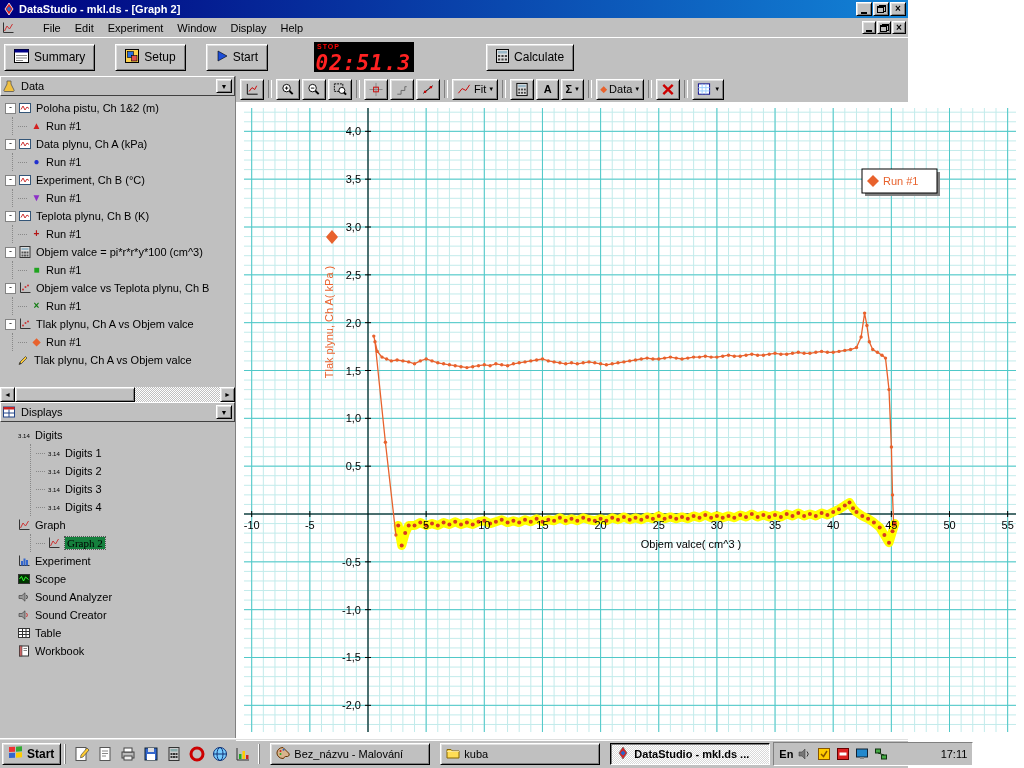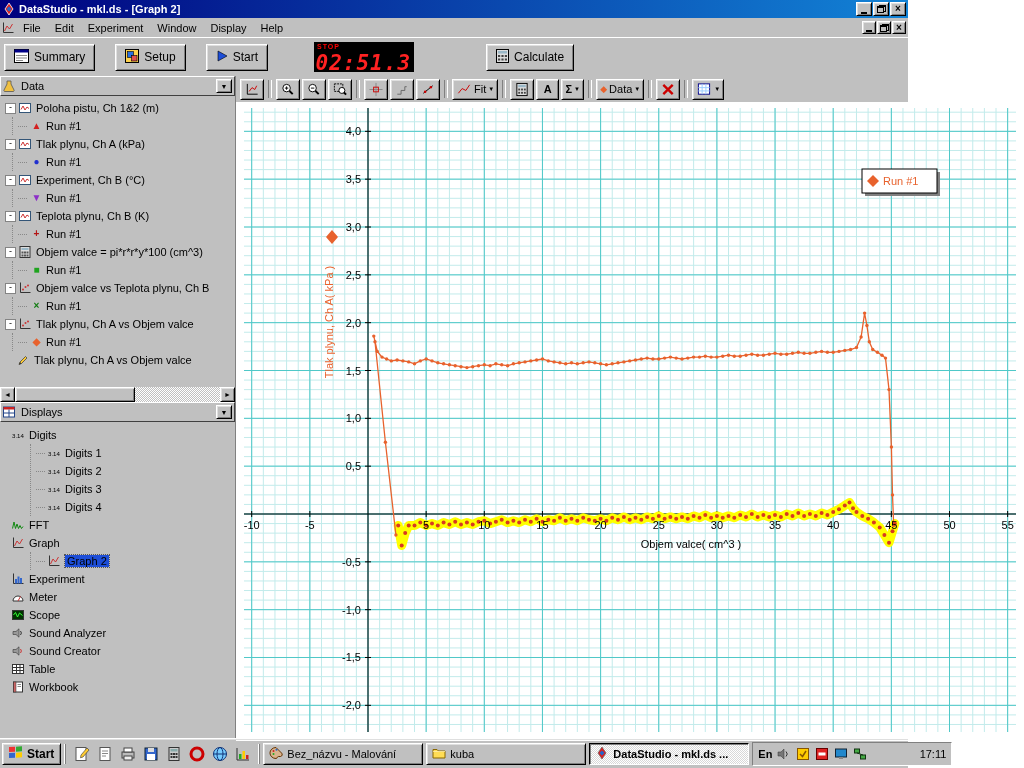--- a/index.html
+++ b/index.html
@@ -56,23 +56,23 @@
   .tree-row{height:18px;display:flex;align-items:center;gap:3px;padding-left:5px;white-space:nowrap;overflow:hidden;cursor:default;}
   .expander{width:9px;height:9px;flex:0 0 9px;border:1px solid #848484;background:#fff;
     font-size:9px;line-height:7px;text-align:center;}
   .exp-spacer{width:9px;flex:0 0 9px;}
   .tree-icon{width:14px;flex:0 0 14px;height:12px;display:flex;align-items:center;}
   .tree-icon svg{width:12px;height:12px;}
   .tree-icon.wide svg{width:16px;}
   .run-marker{width:13px;flex:0 0 13px;text-align:center;font-size:10px;font-weight:bold;line-height:1;}
   .children{margin-left:12px;border-left:1px dotted #888;}
   .dash{width:9px;flex:0 0 9px;height:0;border-top:1px dotted #888;}
-  .disp-parent{padding-left:12px;}
+  .disp-parent{padding-left:18px;}
   .disp-children{margin-left:30px;border-left:1px dotted #888;}
-  .sel-label{background:#1d4ed8;outline:1px dotted #555;padding:0 2px;}
+  .sel-label{background:#15803d;outline:1px dotted #555;padding:0 2px;font-family:Liberation Serif, serif;}
 
   
   #right{flex:1;display:flex;flex-direction:column;min-width:0;}
   #graph-toolbar{flex:0 0 26px;height:26px;display:flex;align-items:center;gap:2px;padding:0 4px;}
   .gt-btn{height:21px;min-width:23px;display:flex;align-items:center;justify-content:center;gap:2px;
     padding:0 3px;font-size:11px;cursor:default;}
   .gt-btn svg{width:16px;height:15px;}
   .gt-sep{width:2px;height:18px;border-left:1px solid #808080;border-right:1px solid #fff;margin:0 2px;}
   .drop-arrow{font-size:6px;}
   #plot-wrap{flex:1;background:#fff;min-height:0;}
@@ -80,21 +80,21 @@
 
   
   #taskbar{flex:0 0 28px;height:28px;border-top:1px solid #dfdfdf;box-shadow:0 -1px 0 #fff;
     display:flex;align-items:center;padding:0 2px;gap:3px;}
   #start-button{height:22px;display:flex;align-items:center;gap:4px;padding:0 6px;font-weight:bold;font-size:12px;}
   .tb-handle{width:3px;height:20px;border-left:1px solid #fff;border-right:1px solid #808080;}
   #quicklaunch{display:flex;align-items:center;gap:2px;padding:0 2px;}
   .ql-icon{width:21px;height:21px;display:flex;align-items:center;justify-content:center;}
   .ql-icon svg{width:16px;height:16px;}
   .task-btn{width:160px;flex:0 0 160px;height:22px;display:flex;align-items:center;gap:4px;padding:0 5px;
-    overflow:hidden;white-space:nowrap;font-size:11px;cursor:default;}
+    overflow:hidden;white-space:nowrap;font-size:11px;cursor:default;margin-left:7px;}
   .task-btn svg{width:14px;height:14px;flex:0 0 14px;}
   .task-btn.active{background:#e6e6e6;background-image:conic-gradient(#fff 25%,#d8d8d8 0 50%,#fff 0 75%,#d8d8d8 0);
     background-size:2px 2px;font-weight:bold;}
   #tray{margin-left:auto;flex:0 0 188px;width:188px;height:22px;display:flex;align-items:center;gap:4px;padding:0 5px;}
   #tray .lang{font-weight:bold;}
   .tray-icon{width:15px;height:15px;display:flex;align-items:center;justify-content:center;}
   .tray-icon svg{width:14px;height:14px;}
   #tray .tray-time{margin-left:auto;}
 
   .app-icon svg{width:14px;height:14px;display:block;}
@@ -123,21 +123,21 @@
     </span>
   </div>
 
   <div id="menubar">
     <span class="tree-icon" style="width:16px;">
         <svg viewBox="0 0 12 12">
           <path d="M1.5,0.5 v10 h10" fill="none" stroke="#333"></path>
           <polyline points="2.5,9 5,4 7.5,7 10.5,2" fill="none" stroke="#c33"></polyline>
         </svg>
       </span>
-    <div id="menu-items" style="display:flex;">
+    <div id="menu-items" style="display:flex;margin-left:20px;">
         <div class="menu-item">File</div>
         <div class="menu-item">Edit</div>
         <div class="menu-item">Experiment</div>
         <div class="menu-item">Window</div>
         <div class="menu-item">Display</div>
         <div class="menu-item">Help</div>
       </div>
     <span id="mdi-controls">
       <button class="cap-btn small raised">
           <span class="glyph-min"></span>
@@ -226,21 +226,21 @@
             </div>
           </div>
           <div class="tree-row">
             <span class="expander">-</span>
             <span class="tree-icon">
               <svg viewBox="0 0 12 12">
                 <rect x="0.5" y="1.5" width="11" height="9" fill="#fff" stroke="#357"></rect>
                 <polyline points="2,7.5 4,4 6,8 8,5 10,6.5" fill="none" stroke="#c33"></polyline>
               </svg>
             </span>
-            <span>Tlak plynu, Ch A (kPa)</span>
+            <span>Data plynu, Ch A (kPa)</span>
           </div>
           <div class="children">
             <div class="tree-row">
               <span class="dash"></span>
               <span class="run-marker" style="color: rgb(32, 48, 208);">●</span>
               <span>Run #1</span>
             </div>
           </div>
           <div class="tree-row">
             <span class="expander">-</span>
@@ -415,28 +415,20 @@
                 <svg viewBox="0 0 16 12">
                   <text x="0" y="9" font-size="7" font-family="Liberation Sans, sans-serif" fill="#000">3.14</text>
                 </svg>
               </span>
               <span>Digits 4</span>
             </div>
           </div>
           <div class="tree-row disp-parent">
             <span class="tree-icon">
               <svg viewBox="0 0 12 12">
-                <polyline points="0.5,9.5 2,3 3.5,9.5 5,5 6.5,9.5 8,6.5 9.5,9.5 11,7.5" fill="none" stroke="#181"></polyline>
-              </svg>
-            </span>
-            <span>FFT</span>
-          </div>
-          <div class="tree-row disp-parent">
-            <span class="tree-icon">
-              <svg viewBox="0 0 12 12">
                 <path d="M1.5,0.5 v10 h10" fill="none" stroke="#333"></path>
                 <polyline points="2.5,9 5,4 7.5,7 10.5,2" fill="none" stroke="#c33"></polyline>
               </svg>
             </span>
             <span>Graph</span>
           </div>
           <div class="disp-children">
             <div class="tree-row">
               <span class="dash"></span>
               <span class="tree-icon">
@@ -451,29 +443,20 @@
           <div class="tree-row disp-parent">
             <span class="tree-icon">
               <svg viewBox="0 0 12 12">
                 <path d="M1.5,0.5 v10 h10" fill="none" stroke="#333"></path>
                 <rect x="3" y="6" width="2" height="4.5" fill="#36c"></rect>
                 <rect x="5.5" y="3.5" width="2" height="7" fill="#36c"></rect>
                 <rect x="8" y="5" width="2" height="5.5" fill="#36c"></rect>
               </svg>
             </span>
             <span>Experiment</span>
-          </div>
-          <div class="tree-row disp-parent">
-            <span class="tree-icon">
-              <svg viewBox="0 0 12 12">
-                <path d="M1,10 A5,5 0 0 1 11,10 Z" fill="#fff" stroke="#333"></path>
-                <line x1="6" y1="10" x2="8.5" y2="5.5" stroke="#c33"></line>
-              </svg>
-            </span>
-            <span>Meter</span>
           </div>
           <div class="tree-row disp-parent">
             <span class="tree-icon">
               <svg viewBox="0 0 12 12">
                 <rect x="0.5" y="1.5" width="11" height="9" fill="#030" stroke="#333"></rect>
                 <polyline points="1.5,6 3.5,3.5 5.5,8 7.5,4 10.5,6.5" fill="none" stroke="#3f3"></polyline>
               </svg>
             </span>
             <span>Scope</span>
           </div>

